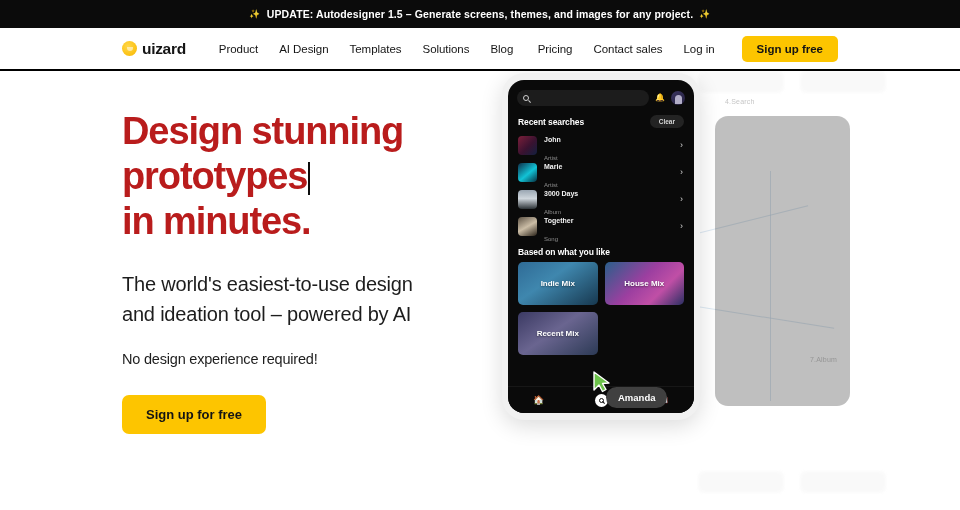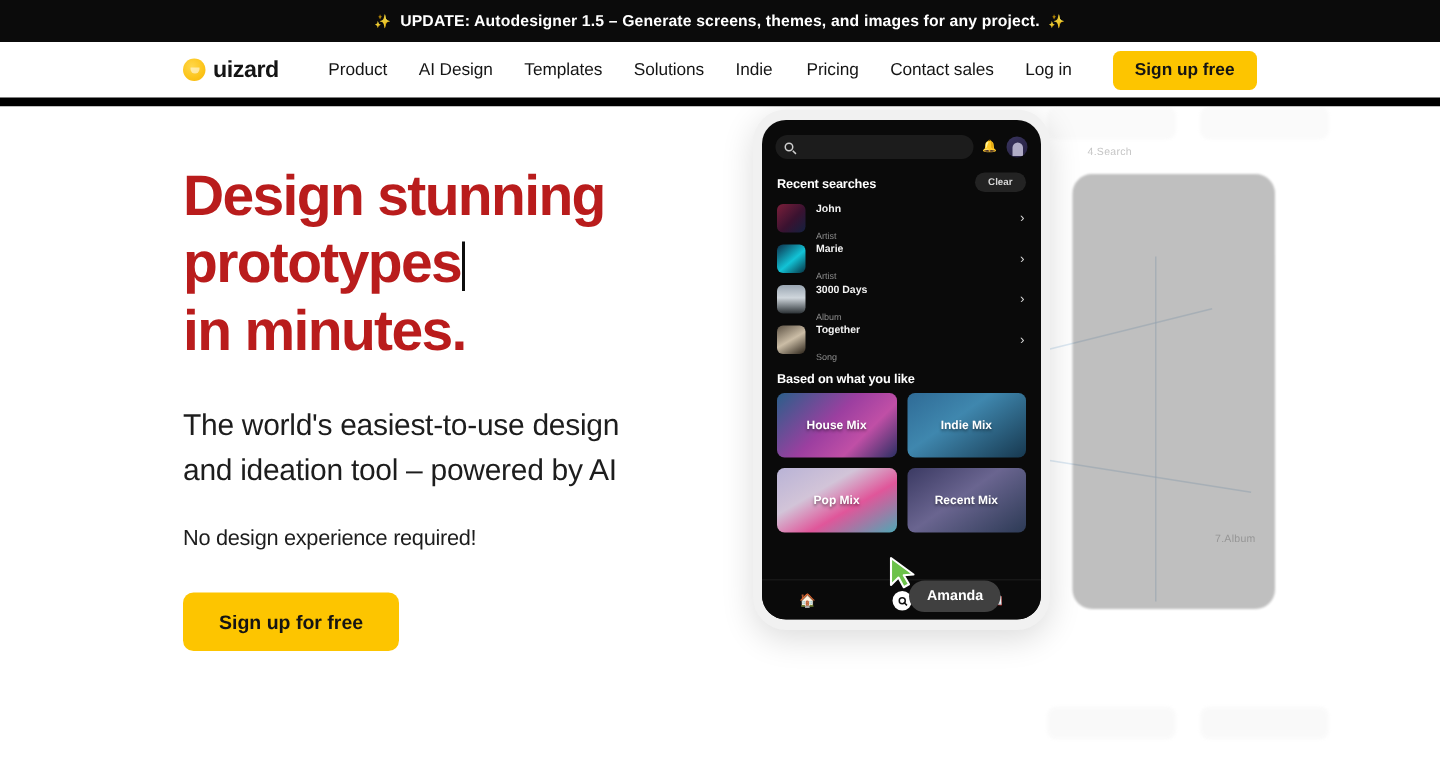--- a/index.html
+++ b/index.html
@@ -26,21 +26,21 @@
   }
   .sparkle {
     color: #ffffff; font-size: 9px; opacity: .92;
     display: inline-block; line-height: 1;
   }
 
   
   .header {
     height: 43px;
     background: #ffffff;
-    border-bottom: 6px solid #000000;
+    border-bottom: 2px solid #000000;
     display: flex; align-items: center;
     padding: 0 122px;
   }
   .logo-wrap { display: flex; align-items: center; gap: 5px; }
   .logo-mark {
     width: 15px; height: 15px; border-radius: 50%;
     background: radial-gradient(circle at 40% 35%, #ffd74a 0%, #fcc419 60%, #f5b50a 100%);
     position: relative; flex: none;
   }
   .logo-mark::after {
@@ -280,21 +280,21 @@
   <div class="logo-wrap">
     <span class="logo-mark"></span>
     <span class="logo-text">uizard</span>
   </div>
 
   <div class="nav-left">
     <span class="nav-item">Product</span>
     <span class="nav-item">AI Design</span>
     <span class="nav-item">Templates</span>
     <span class="nav-item">Solutions</span>
-    <span class="nav-item">Indie</span>
+    <span class="nav-item">Blog</span>
   </div>
 
   <div class="nav-right">
     <span class="nav-item">Pricing</span>
     <span class="nav-item">Contact sales</span>
     <span class="nav-item">Log in</span>
     <button class="nav-cta">Sign up free</button>
   </div>
 </div>
 
@@ -374,23 +374,22 @@
               <span class="row-title">Together</span><br>
               <span class="row-sub">Song</span>
             </span>
             <span class="chev">›</span>
           </div>
         </div>
 
         <div class="sect2">Based on what you like</div>
 
         <div class="grid">
+          <div class="mix mix-indie">Indie Mix</div>
           <div class="mix mix-house">House Mix</div>
-          <div class="mix mix-indie">Indie Mix</div>
-          <div class="mix mix-pop">Pop Mix</div>
           <div class="mix mix-chill">Recent Mix</div>
         </div>
 
         <div class="tabbar">
           <span class="tab-ico">🏠</span>
           <span class="tab-active">
             <span class="mag-dark"></span>
           </span>
           <span class="tab-ico">📖</span>
         </div>

